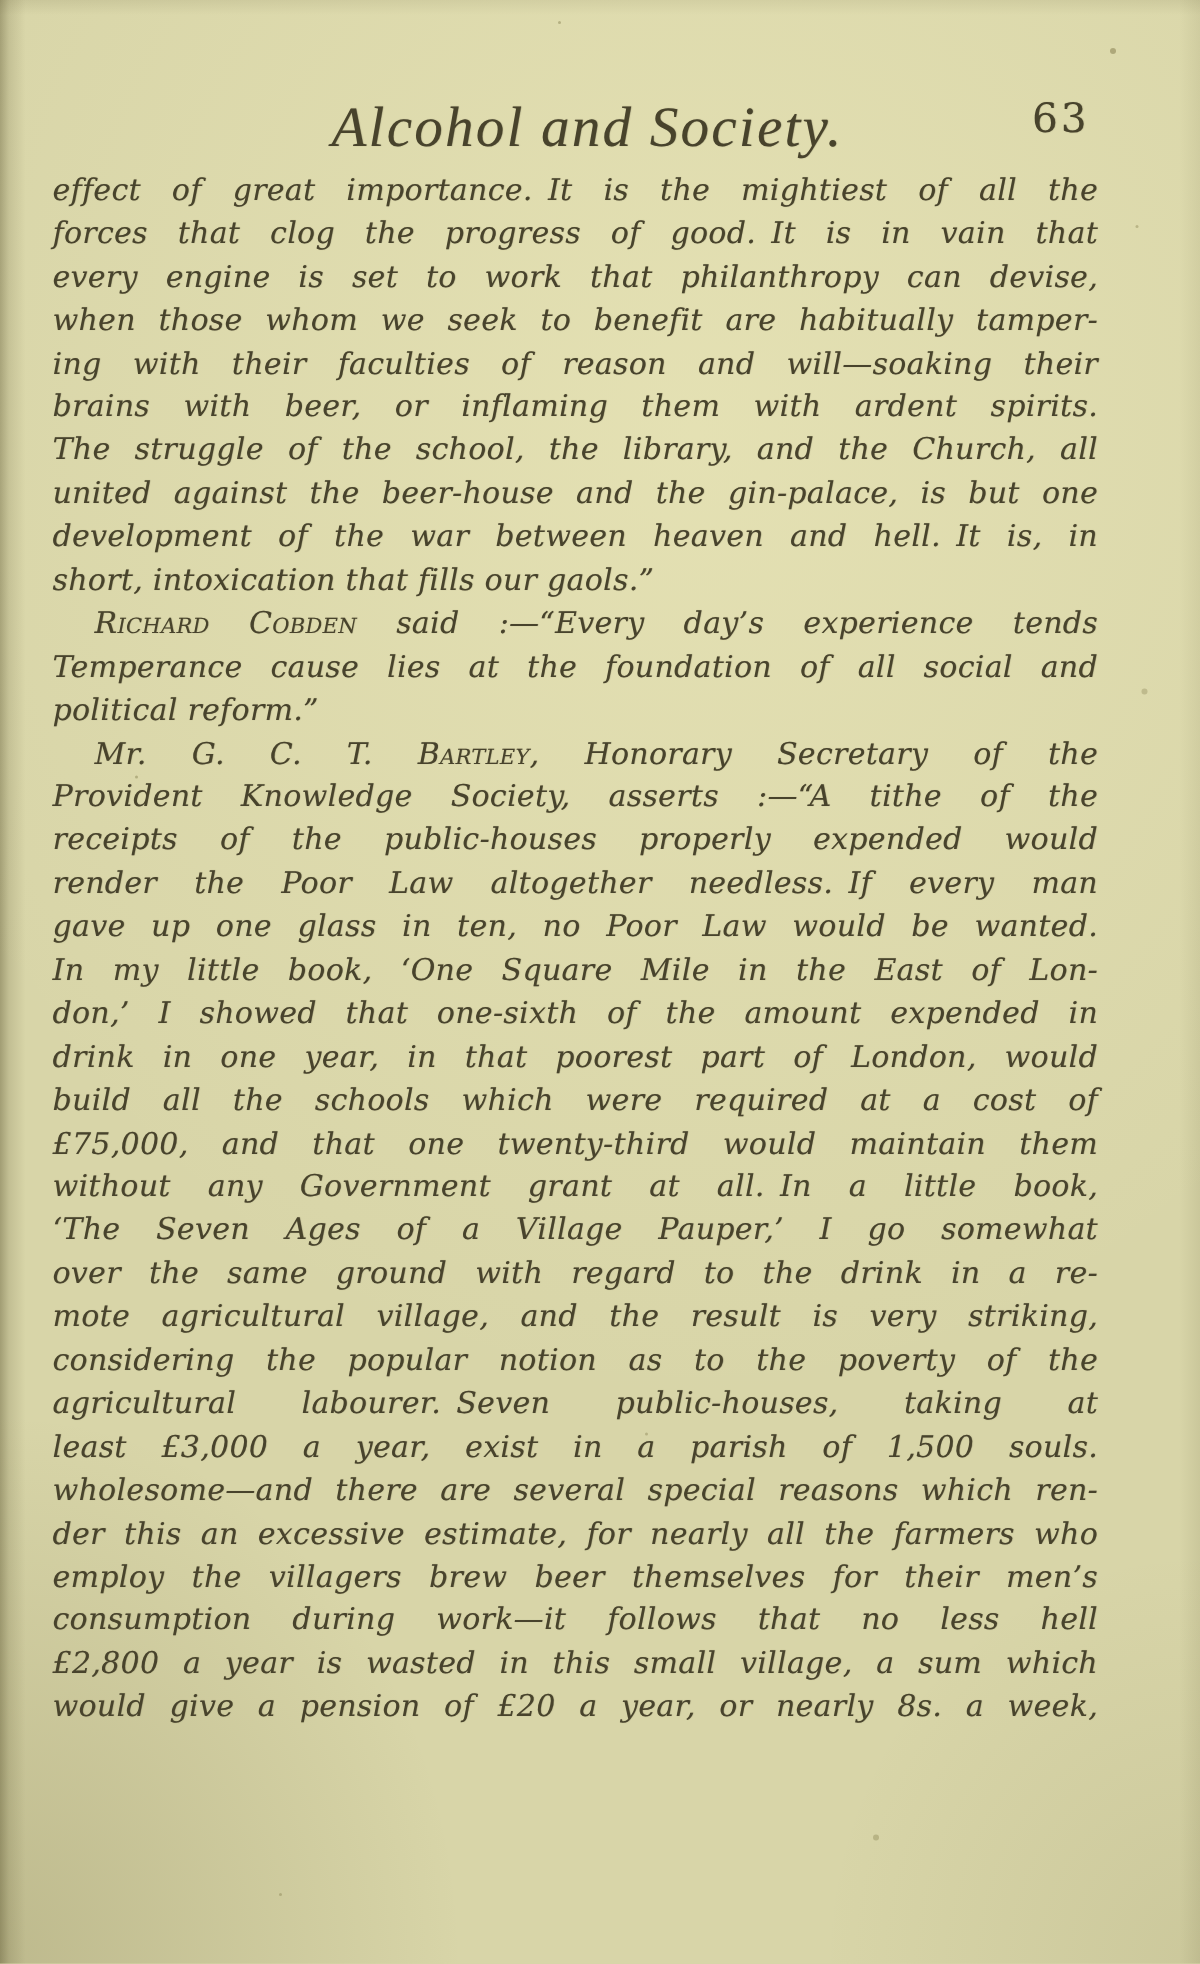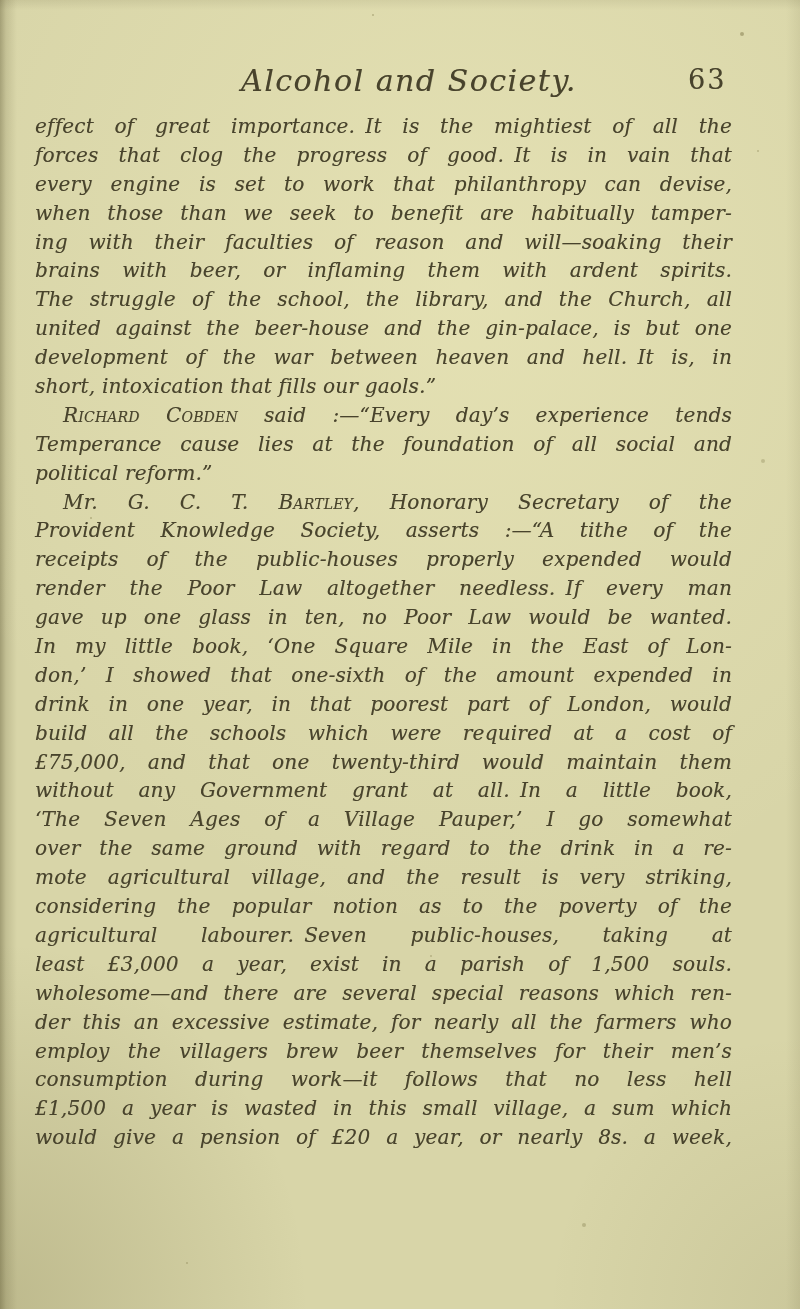--- a/index.html
+++ b/index.html
@@ -28,26 +28,27 @@
       741px 33px 0 1px rgba(104,96,48,0.40),
       372px 14px 0 0 rgba(104,96,48,0.35),
       757px 150px 0 0 rgba(104,96,48,0.30),
       90px 517px 0 0 rgba(104,96,48,0.35),
       430px 955px 0 0 rgba(104,96,48,0.30),
       762px 460px 0 1px rgba(104,96,48,0.25),
       583px 1224px 0 1px rgba(104,96,48,0.28),
       186px 1262px 0 0 rgba(104,96,48,0.30);
   }
   .title {
-    position: absolute; left: 241px; top: 64px;
+    position: absolute; left: 221px; top: 64px;
     font-style: italic;
-    font-size: 30px; line-height: 1.15;
+    font-size: 38px; line-height: 1.15;
     letter-spacing: 1.5px;
     color: var(--ink, #4a4530);
     text-shadow: 0.3px 0.3px 0.6px rgba(72,67,44,0.45);
+    font-family: Liberation Serif, serif;
   }
   .pagenum {
     position: absolute; left: 688px; top: 64px;
     font-size: 27px; line-height: 1.15;
     letter-spacing: 2px;
     color: var(--ink, #4a4530);
     text-shadow: 0.3px 0.3px 0.6px rgba(72,67,44,0.45);
     text-align: right;
   }
   .body-text {
@@ -70,21 +71,21 @@
   <div class="specks"></div>
 
   <div class="title">Alcohol and Society.</div>
 
   <div class="pagenum">63</div>
 
   <div class="body-text">
       <div class="line j"><span>effect of great importance. It is the mightiest of all the</span></div>
       <div class="line j"><span>forces that clog the progress of good. It is in vain that</span></div>
       <div class="line j"><span>every engine is set to work that philanthropy can devise,</span></div>
-      <div class="line j"><span>when those than we seek to benefit are habitually tamper-</span></div>
+      <div class="line j"><span>when those whom we seek to benefit are habitually tamper-</span></div>
       <div class="line j"><span>ing with their faculties of reason and will—soaking their</span></div>
       <div class="line j"><span>brains with beer, or inflaming them with ardent spirits.</span></div>
       <div class="line j"><span>The struggle of the school, the library, and the Church, all</span></div>
       <div class="line j"><span>united against the beer-house and the gin-palace, is but one</span></div>
       <div class="line j"><span>development of the war between heaven and hell. It is, in</span></div>
       <div class="line"><span>short, intoxication that fills our gaols.”</span></div>
       <div class="line j indent"><span class="sc">Richard Cobden</span><span> said :—“Every day’s experience tends</span></div>
       <div class="line j"><span>Temperance cause lies at the foundation of all social and</span></div>
       <div class="line"><span>political reform.”</span></div>
       <div class="line j indent"><span>Mr. G. C. T. </span><span class="sc">Bartley</span><span>, Honorary Secretary of the</span></div>
@@ -101,16 +102,16 @@
       <div class="line j"><span>‘The Seven Ages of a Village Pauper,’ I go somewhat</span></div>
       <div class="line j"><span>over the same ground with regard to the drink in a re-</span></div>
       <div class="line j"><span>mote agricultural village, and the result is very striking,</span></div>
       <div class="line j"><span>considering the popular notion as to the poverty of the</span></div>
       <div class="line j"><span>agricultural labourer. Seven public-houses, taking at</span></div>
       <div class="line j"><span>least £3,000 a year, exist in a parish of 1,500 souls.</span></div>
       <div class="line j"><span>wholesome—and there are several special reasons which ren-</span></div>
       <div class="line j"><span>der this an excessive estimate, for nearly all the farmers who</span></div>
       <div class="line j"><span>employ the villagers brew beer themselves for their men’s</span></div>
       <div class="line j"><span>consumption during work—it follows that no less hell</span></div>
-      <div class="line j"><span>£1,500 a year is wasted in this small village, a sum which</span></div>
+      <div class="line j"><span>£2,800 a year is wasted in this small village, a sum which</span></div>
       <div class="line j"><span>would give a pension of £20 a year, or nearly 8s. a week,</span></div>
     </div>
 </div>
 
 </body></html>

